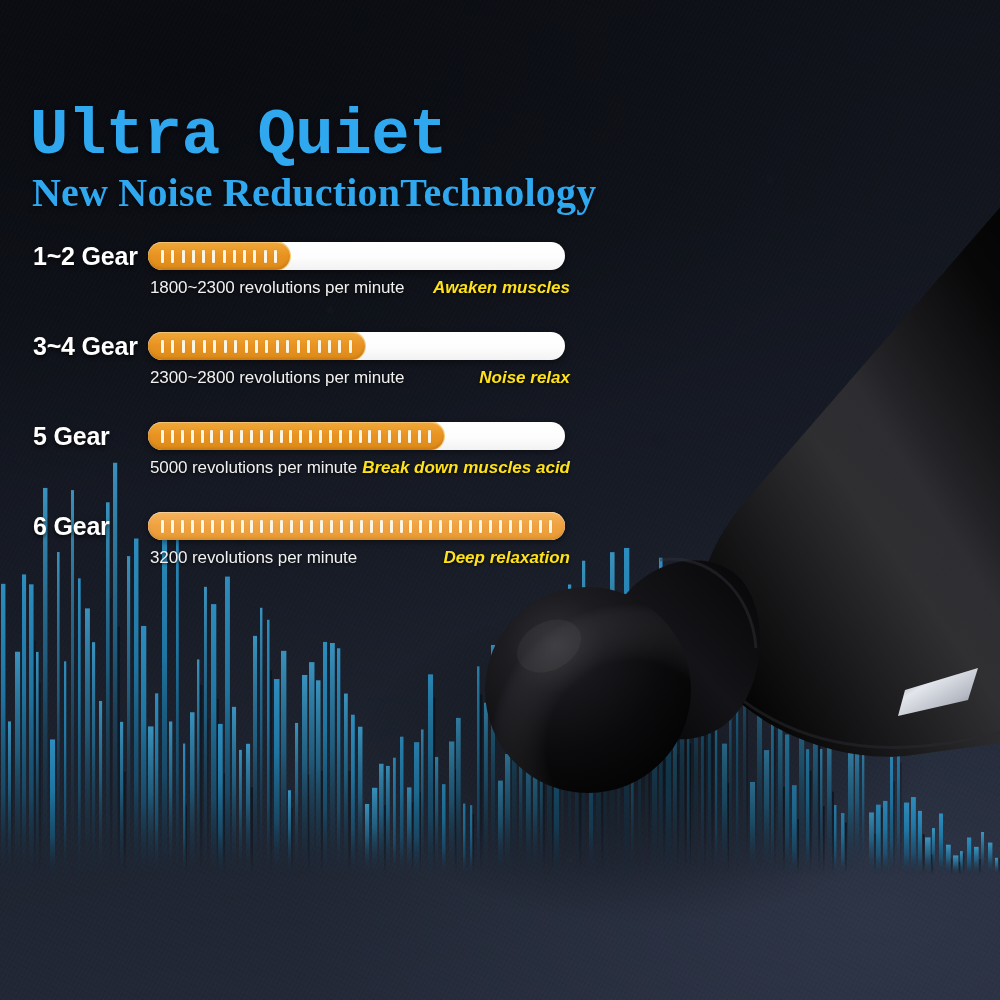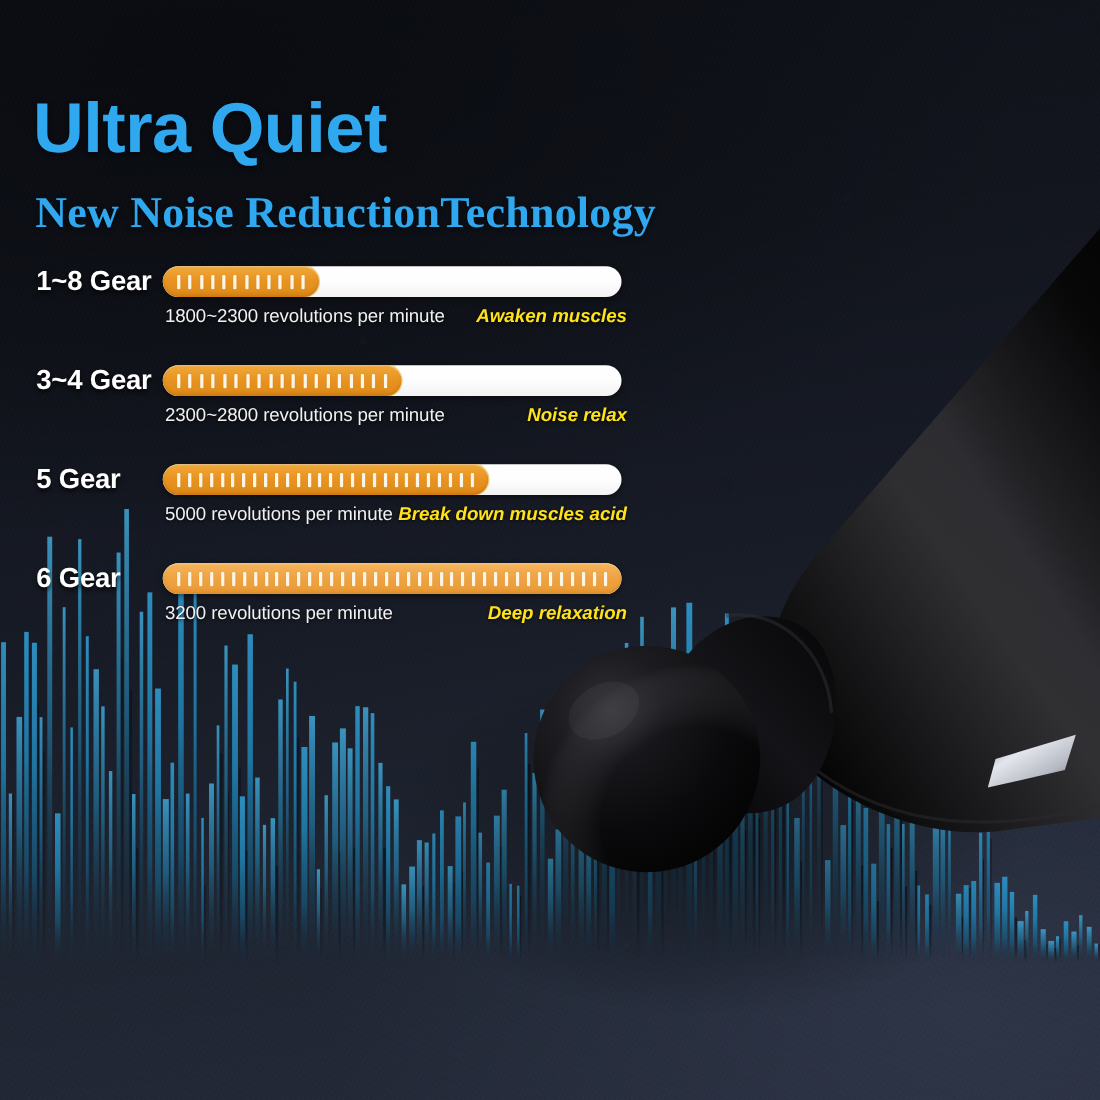--- a/index.html
+++ b/index.html
@@ -36,24 +36,25 @@
   }
 
   
   #wave{position:absolute;left:0;top:455px;width:1000px;height:420px;}
 
   
   #gun{position:absolute;left:0;top:0;width:1000px;height:1000px;}
 
   
   #title{
-    position:absolute;left:30px;top:84px;
+    position:absolute;left:30px;top:104px;
     font-size:64px;line-height:1;font-weight:bold;
     color:#2fa8ef;letter-spacing:-0.5px;
     text-shadow:0 2px 5px rgba(0,0,0,.55);
+    font-family:Liberation Mono, monospace;
   }
   #subtitle{
     position:absolute;left:32px;top:173px;
     font-family:"Liberation Serif",serif;
     font-size:40px;line-height:1;font-weight:bold;
     color:#2fa8ef;letter-spacing:.2px;
     text-shadow:0 2px 5px rgba(0,0,0,.5);
   }
 
   
@@ -430,21 +431,21 @@
 
     <path d="M 905 690 L 978 668 L 968 700 L 898 716 Z" fill="url(#silverG)"></path>
   </svg>
 
   <div id="title">Ultra Quiet</div>
   <div id="subtitle">New Noise ReductionTechnology</div>
 
   <div id="rows">
 
     <div class="row">
-      <div class="gear-label">1~8 Gear</div>
+      <div class="gear-label">1~2 Gear</div>
       <div class="track">
         <div class="fill" style="width: 34%;">
           <span class="ticks">
               <span class="tick"></span>
               <span class="tick-gap" style="width: 7.25px;"></span>
               <span class="tick"></span>
               <span class="tick-gap" style="width: 7.25px;"></span>
               <span class="tick"></span>
               <span class="tick-gap" style="width: 7.25px;"></span>
               <span class="tick"></span>

